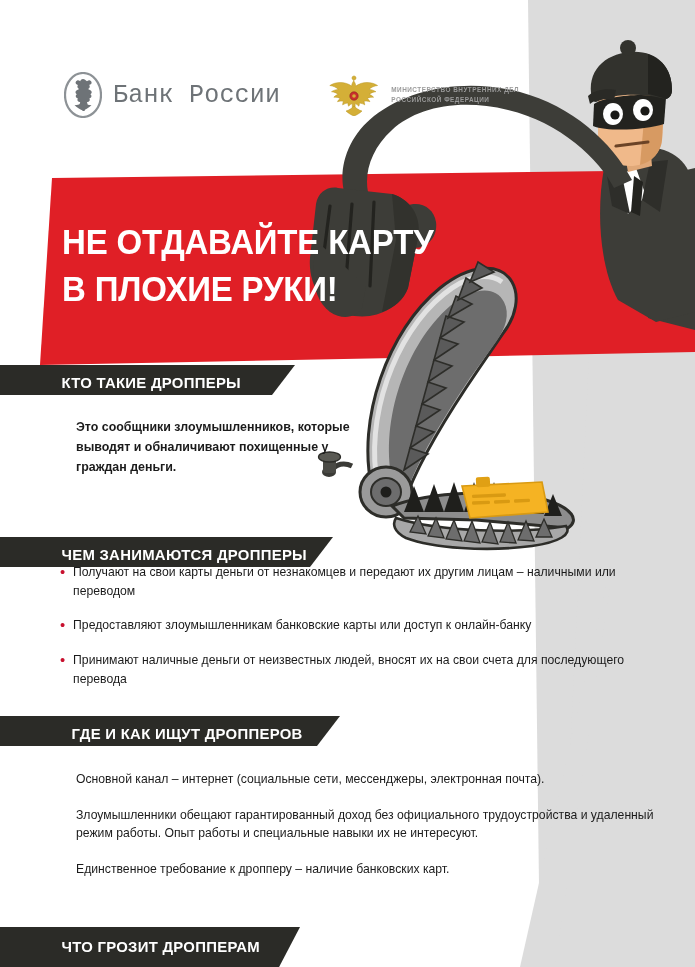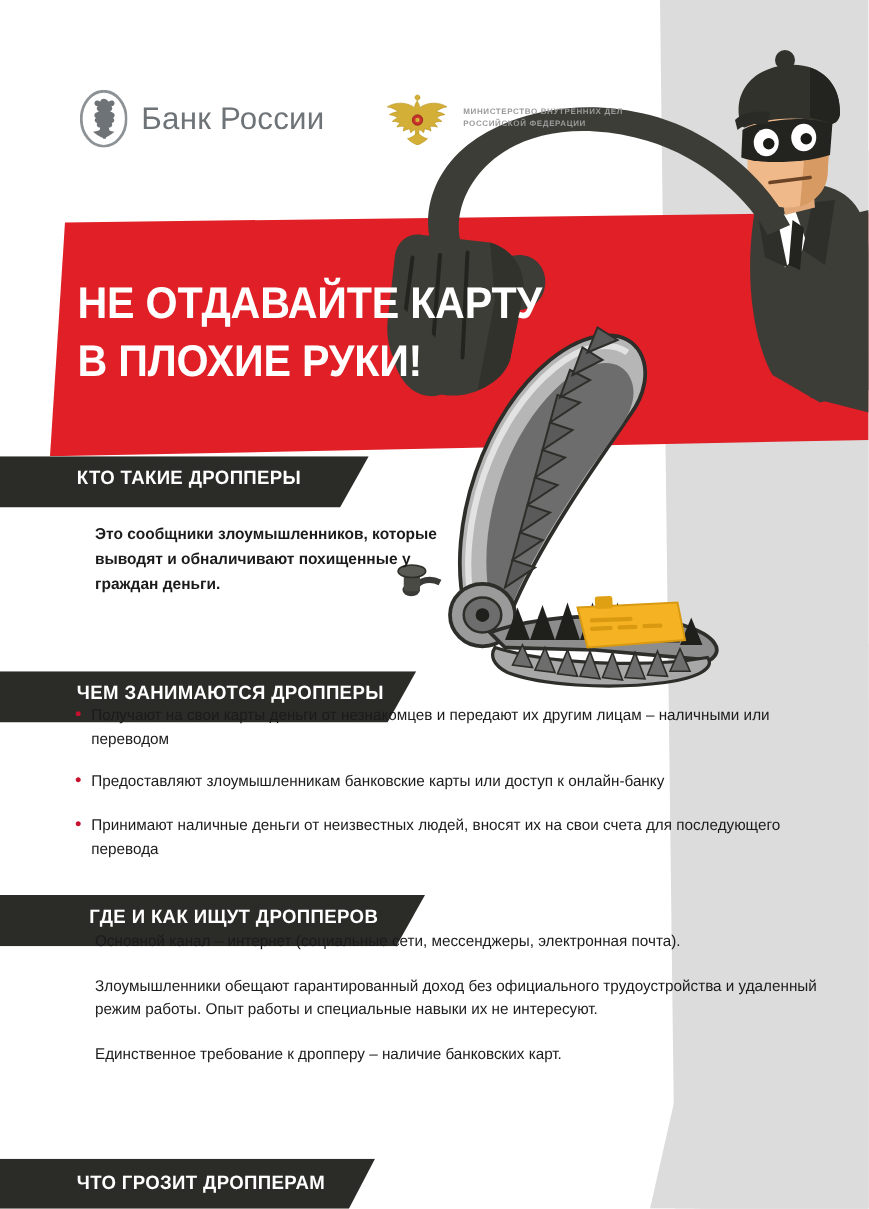--- a/index.html
+++ b/index.html
@@ -26,21 +26,21 @@
 
   
   .header {
     position:absolute; top:72px; left:64px;
     display:flex; align-items:center; gap:48px;
     z-index:6;
   }
   .logo-block { display:flex; align-items:center; gap:11px; }
   .cbr-mark { width:38px; height:46px; display:block; }
   .cbr-word {
-    font-family:Liberation Sans, sans-serif;
+    font-family:Liberation Mono, monospace;
     font-size:25px; color:#6e7377; letter-spacing:.2px;
     white-space:nowrap; line-height:1;
   }
   .mvd-mark { width:52px; height:42px; display:block; }
   .mvd-text {
     font-size:6.4px; color:#9a9a9a; letter-spacing:.5px;
     line-height:1.55; text-transform:uppercase; white-space:nowrap;
     font-weight:600;
   }
 
@@ -52,21 +52,21 @@
     line-height:1.32; letter-spacing:-0.2px;
     text-transform:uppercase; white-space:nowrap;
     font-family:"Liberation Sans", sans-serif;
     transform:scaleX(0.93); transform-origin:left top;
   }
 
   
   .illustration { position:absolute; top:0; left:0; width:695px; height:967px; z-index:4; pointer-events:none; }
 
   
-  .sec-bar { position:absolute; left:0; height:41px; z-index:8; }
+  .sec-bar { position:absolute; left:0; height:30px; z-index:8; }
   .sec-bar svg { position:absolute; inset:0; width:100%; height:100%; }
   .sec-bar .lbl {
     position:relative; z-index:2;
     color:#ffffff; font-weight:bold; font-size:15.5px;
     letter-spacing:.3px; text-transform:uppercase;
     line-height:35px; padding-left:64px; white-space:nowrap;
     transform:scaleX(0.96); transform-origin:left center;
   }
 
   
@@ -80,21 +80,21 @@
   .bullets { top:563px; left:60px; width:600px; }
   .bullet {
     display:flex; align-items:flex-start; gap:8px;
     font-size:12.4px; line-height:1.5; margin-bottom:16px;
   }
   .bullet .dot {
     color:#c8102e; font-size:15px; line-height:1.25; flex:0 0 auto;
   }
   .bullet .txt { flex:1 1 auto; }
 
-  .paras { top:744px; left:76px; width:590px; }
+  .paras { top:770px; left:76px; width:590px; }
   .para { font-size:12.4px; line-height:1.5; margin-bottom:17px; }
 
   
   .intro, .bullet, .para { transform:scaleX(0.985); transform-origin:left top; }
 </style>
 </head>
 <body>
 
 <div id="poster">
 

